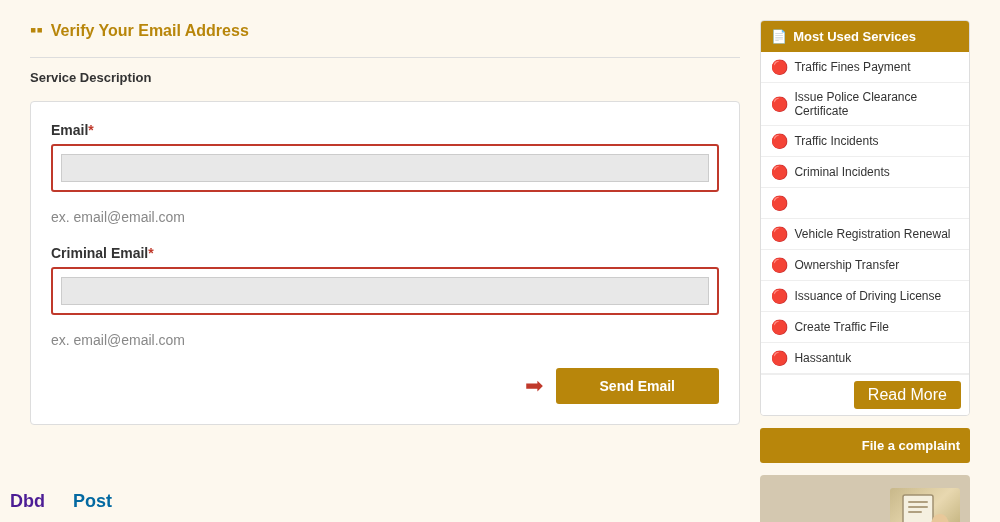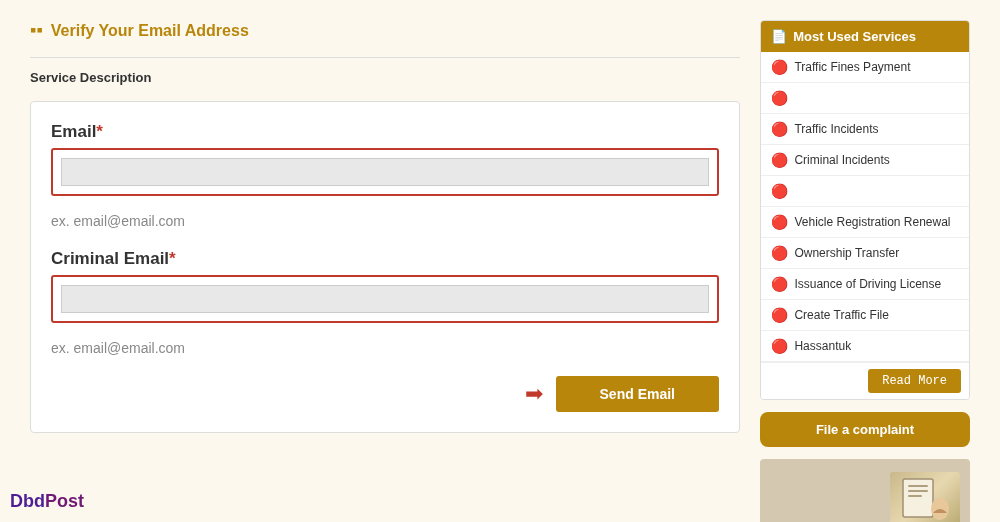--- a/index.html
+++ b/index.html
@@ -52,21 +52,21 @@
       border: 1px solid #ddd;
       border-radius: 4px;
       padding: 20px;
       background: #fff;
     }
     .form-field {
       margin-bottom: 20px;
     }
     .form-field label {
       display: block;
-      font-size: 17px;
+      font-size: 14px;
       font-weight: bold;
       margin-bottom: 6px;
     }
     .form-field label .required {
       color: #c0392b;
     }
     .field-wrapper {
       border: 2px solid #c0392b;
       border-radius: 3px;
       padding: 8px;
@@ -151,36 +151,36 @@
       text-align: right;
       padding: 6px 8px;
       background: #fff;
       border-top: 1px solid #eee;
     }
     .read-more-btn {
       background-color: #b8860b;
       color: #fff;
       border: none;
       padding: 5px 14px;
-      font-size: 12px;
+      font-size: 16px;
       cursor: pointer;
       border-radius: 3px;
-      font-family: Liberation Mono, monospace;
     }
     .file-complaint-btn {
       width: 100%;
       background-color: #b8860b;
       color: #fff;
       border: none;
       padding: 10px;
       font-size: 13px;
       font-weight: bold;
       cursor: pointer;
-      border-radius: 8px;
+      border-radius: 3px;
       margin-bottom: 12px;
+      text-align: right;
     }
     .banner-box {
       border-radius: 4px;
       overflow: hidden;
       background: #d4c8b0;
       position: relative;
       height: 80px;
     }
     .banner-illustration {
       width: 100%;
@@ -200,21 +200,21 @@
       justify-content: center;
     }
     .dbd-logo {
       position: fixed;
       bottom: 10px;
       left: 10px;
       font-size: 18px;
       font-weight: bold;
     }
     .dbd-logo span:first-child { color: #4c1d95; }
-    .dbd-logo span:last-child { color: #701a75; }
+    .dbd-logo span:last-child { color: #0369a1; padding-left: 28px; }
     hr.section-divider {
       border: none;
       border-top: 1px solid #ddd;
       margin: 12px 0;
     }
   </style>
 </head>
 <body>
 
 <div class="page-wrapper">
@@ -264,20 +264,21 @@
         <span>📄</span>
         <span>Most Used Services</span>
       </div>
       <ul class="sidebar-list">
         <li>
           <span class="bullet-icon">🔴</span>
           <span>Traffic Fines Payment</span>
         </li>
         <li>
           <span class="bullet-icon">🔴</span>
+          <span>Issue Police Clearance Certificate</span>
         </li>
         <li>
           <span class="bullet-icon">🔴</span>
           <span>Traffic Incidents</span>
         </li>
         <li>
           <span class="bullet-icon">🔴</span>
           <span>Criminal Incidents</span>
         </li>
         <li>

